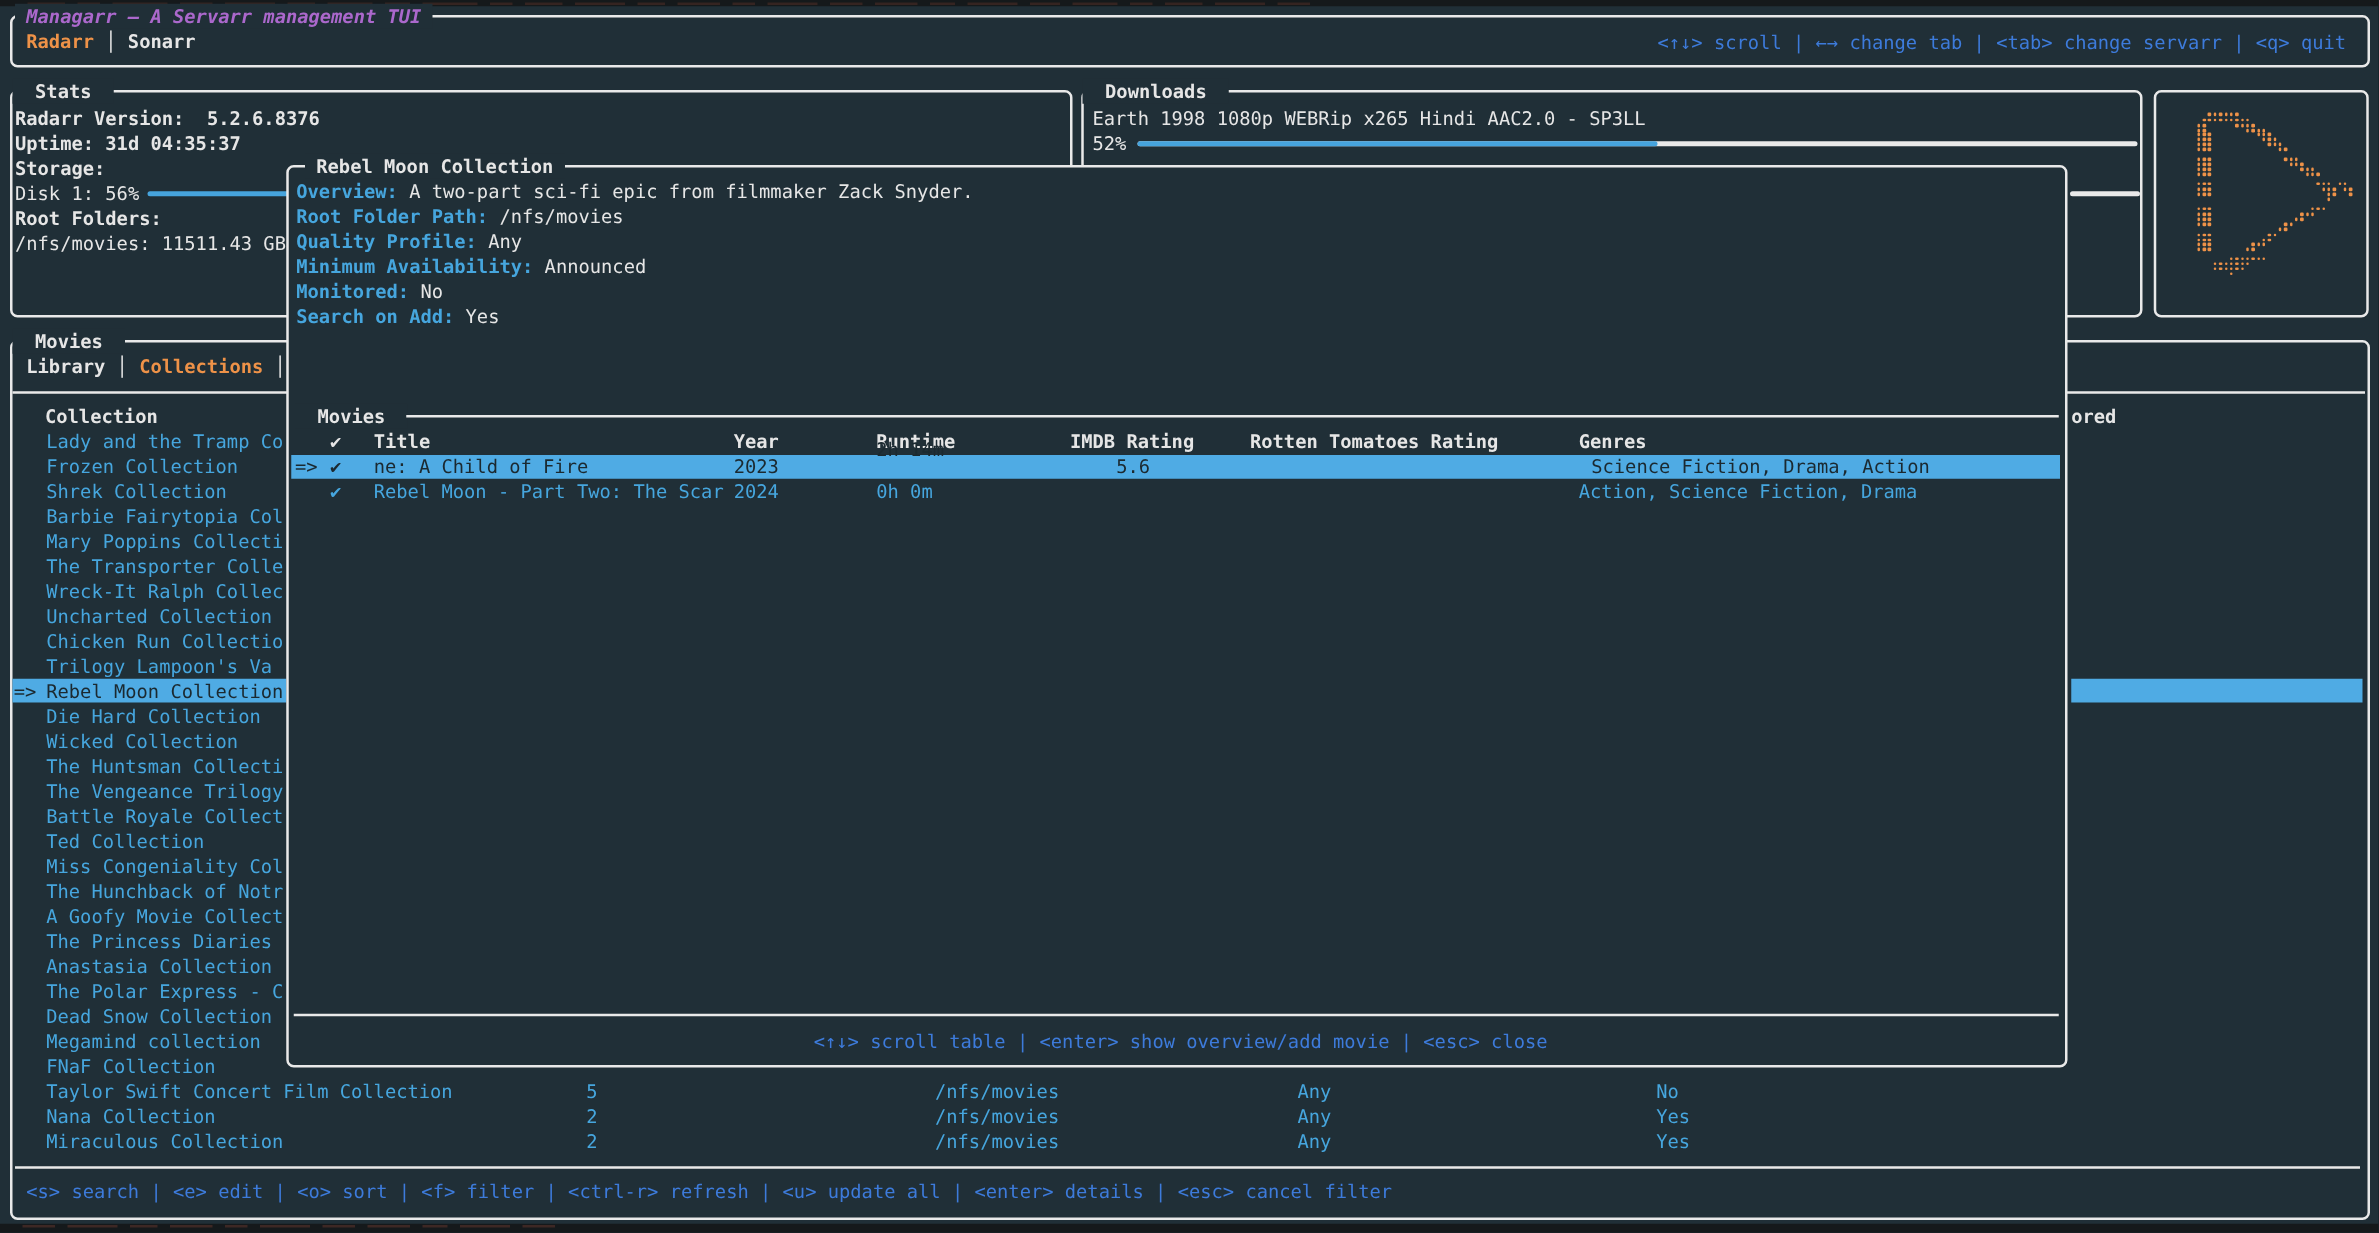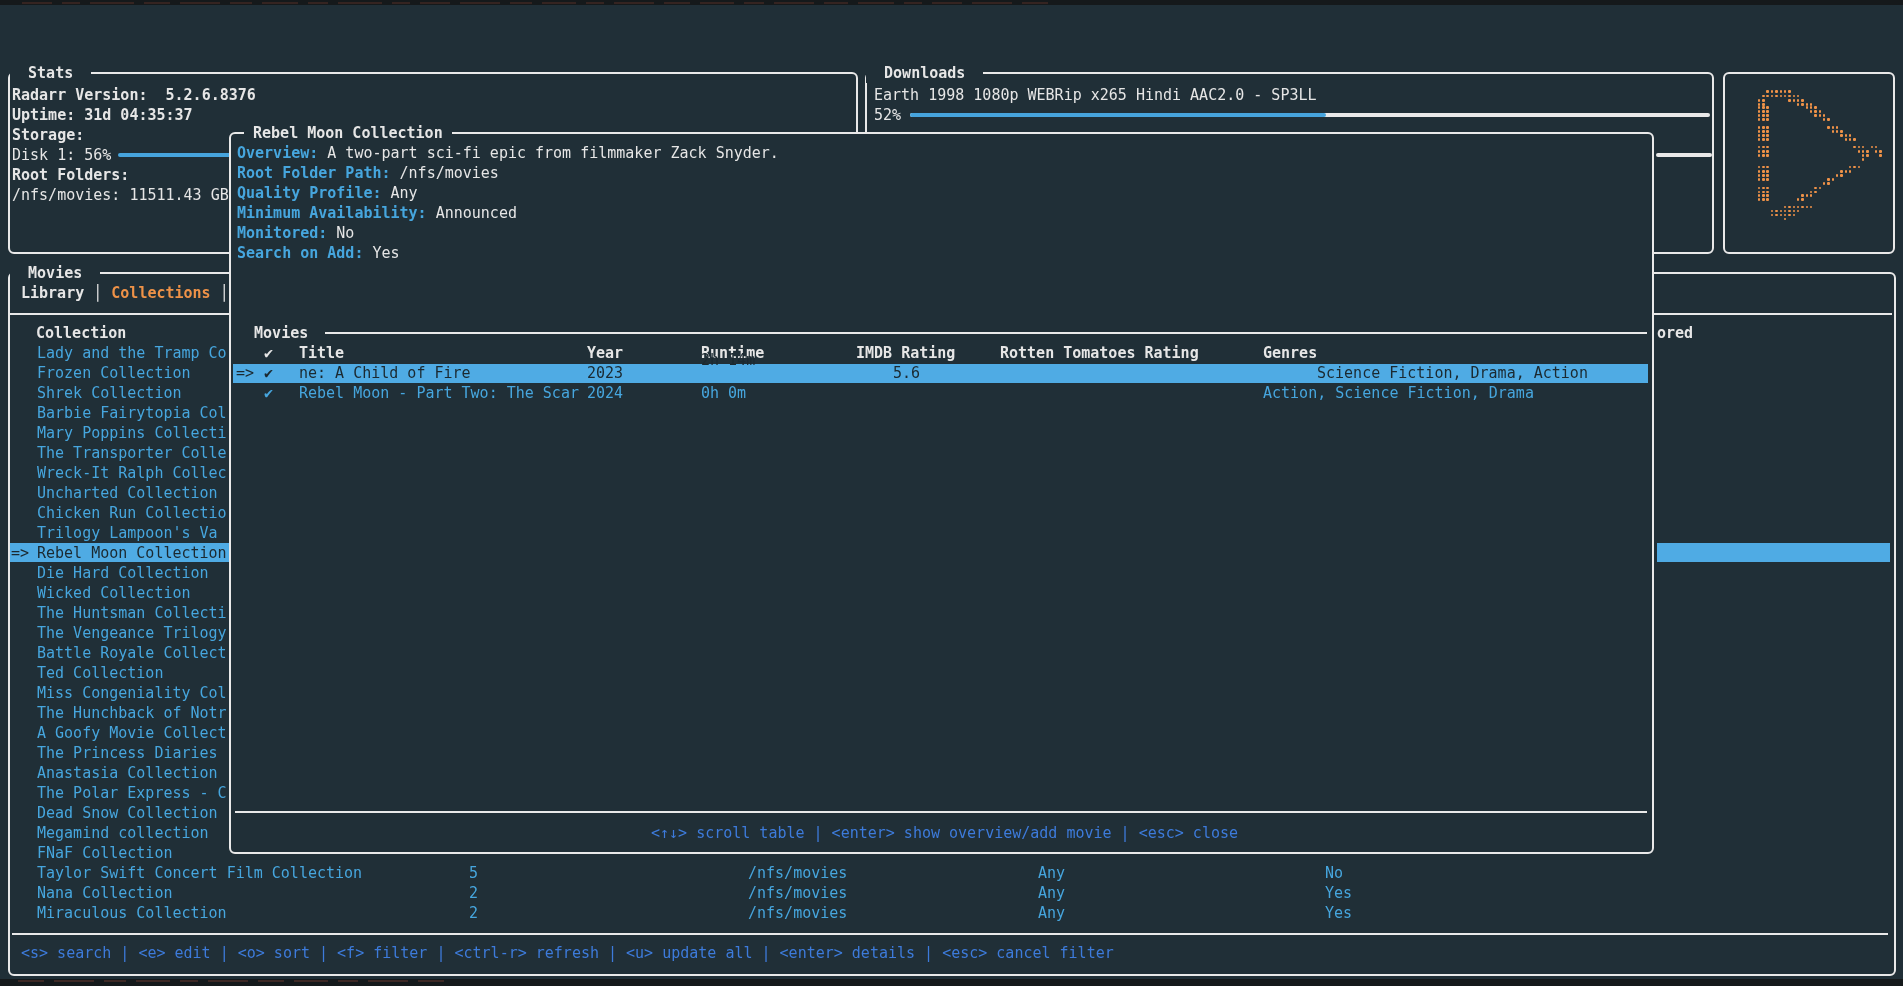--- a/index.html
+++ b/index.html
@@ -64,20 +64,25 @@
       <div class="artifact" style="left: 136px; top: 1px; width: 34px; background: rgba(140, 70, 55, 0.34);"></div>
       <div class="artifact" style="left: 180px; top: 1px; width: 18px; background: rgba(140, 70, 55, 0.34);"></div>
       <div class="artifact" style="left: 208px; top: 1px; width: 40px; background: rgba(140, 70, 55, 0.34);"></div>
       <div class="artifact" style="left: 258px; top: 1px; width: 26px; background: rgba(140, 70, 55, 0.34);"></div>
       <div class="artifact" style="left: 294px; top: 1px; width: 34px; background: rgba(140, 70, 55, 0.34);"></div>
       <div class="artifact" style="left: 338px; top: 1px; width: 20px; background: rgba(140, 70, 55, 0.34);"></div>
       <div class="artifact" style="left: 368px; top: 1px; width: 40px; background: rgba(140, 70, 55, 0.34);"></div>
       <div class="artifact" style="left: 418px; top: 1px; width: 26px; background: rgba(140, 70, 55, 0.34);"></div>
     </div>
 
+  <div class="box" style="left:8px;top:12px;width:1884px;height:38px;">
+    <span class="btitle purple b it" style="left:2px;"> Managarr — A Servarr management TUI </span>
+    <div class="t" style="left:11px;top:9px;"><span class="orange b">Radarr</span><span class="white"> │ </span><span class="white b">Sonarr</span></div>
+    <div class="t kblue" style="left:1316px;top:10px;">&lt;↑↓&gt; scroll | ←→ change tab | &lt;tab&gt; change servarr | &lt;q&gt; quit</div>
+  </div>
 
   <div class="box" style="left:8px;top:72px;width:846px;height:178px;">
     <span class="btitle b" style="left:0px;">  Stats  </span>
     <div class="t" style="left:2px;top:11px;"><span class="b"><span>Radarr Version:</span>  <span>5.2.6.8376</span></span></div>
     <div class="t" style="left:2px;top:31px;"><span class="b"><span>Uptime:</span> <span>31d 04:35:37</span></span></div>
     <div class="t b" style="left:2px;top:51px;">Storage:</div>
     <div class="t" style="left:2px;top:71px;">Disk 1: 56%</div>
     <div class="gline" style="left:108px;top:79px;width:400px;background:#46a4dd;"></div>
     <div class="t b" style="left:2px;top:91px;">Root Folders:</div>
     <div class="t" style="left:2px;top:111px;">/nfs/movies: 11511.43 GB</div>
@@ -338,21 +343,21 @@
         <div class="cell b white" style="left: 1032px; top: 209px;">Genres</div>
       </div>
     <div id="popup-table-rows">
         <div class="hlbar" style="left: 2px; top: 229.5px; width: 1415px;"></div>
         <div class="cell dark" style="left: 5px; top: 229px;">=&gt;</div>
         <div class="cell dark" style="left: 33px; top: 229px;">✔</div>
         <div class="cell dark" style="left: 68px; top: 229px;">ne: A Child of Fire</div>
         <div class="cell dark" style="left: 356px; top: 229px;">2023</div>
         <div class="cell dark" style="left: 470px; top: 216px;">2h 14m</div>
         <div class="cell dark" style="left: 662px; top: 229px;">5.6</div>
-        <div class="cell dark" style="left: 1086px; top: 229px; text-align: center;">Science Fiction, Drama, Action</div>
+        <div class="cell dark" style="left: 1042px; top: 229px; text-align: center;">Science Fiction, Drama, Action</div>
         <div class="cell lblue" style="left: 33px; top: 249px;">✔</div>
         <div class="cell lblue" style="left: 68px; top: 249px;">Rebel Moon - Part Two: The Scar</div>
         <div class="cell lblue" style="left: 356px; top: 249px;">2024</div>
         <div class="cell lblue" style="left: 470px; top: 249px;">0h 0m</div>
         <div class="cell lblue" style="left: 1032px; top: 249px;">Action, Science Fiction, Drama</div>
       </div>
     <div class="hline" style="left:4px;top:677px;width:1412px;"></div>
     <div class="t kblue" style="left:420px;top:689px;">&lt;↑↓&gt; scroll table | &lt;enter&gt; show overview/add movie | &lt;esc&gt; close</div>
   </div>
 </div>

